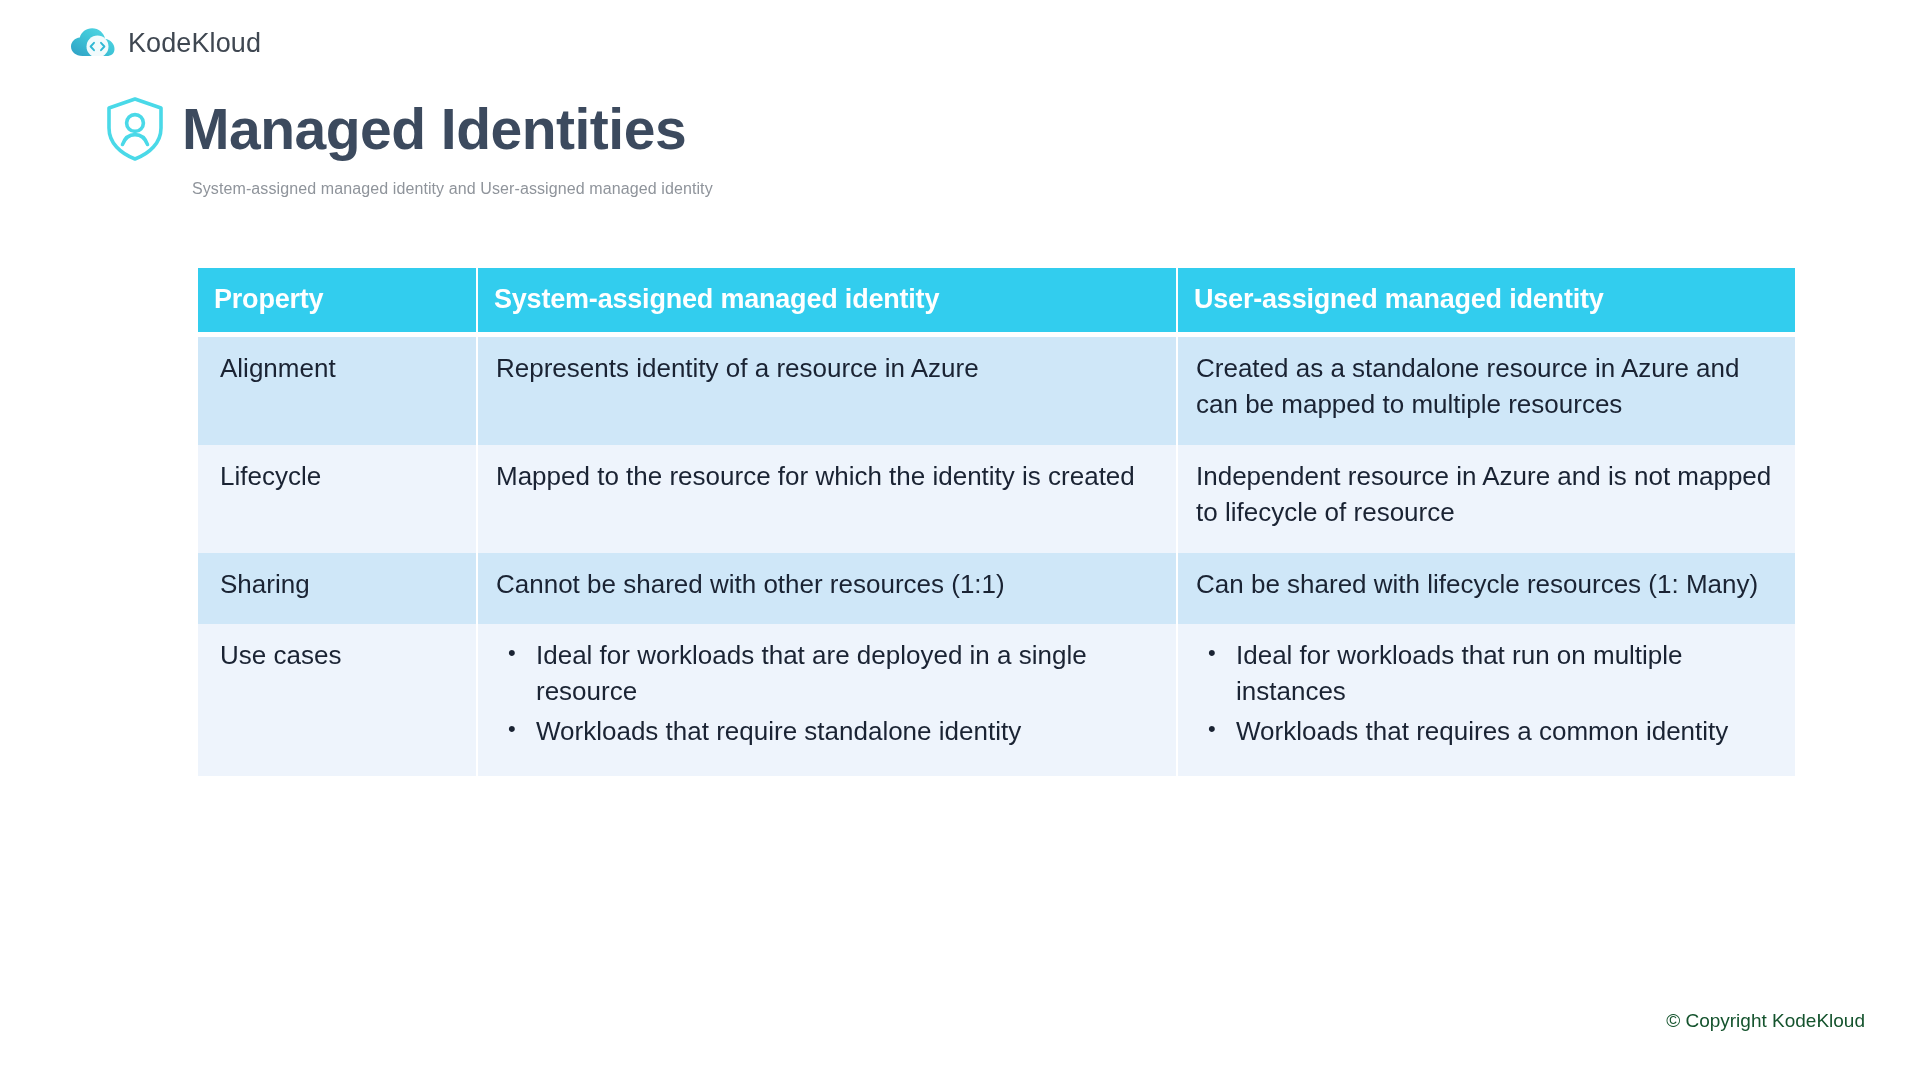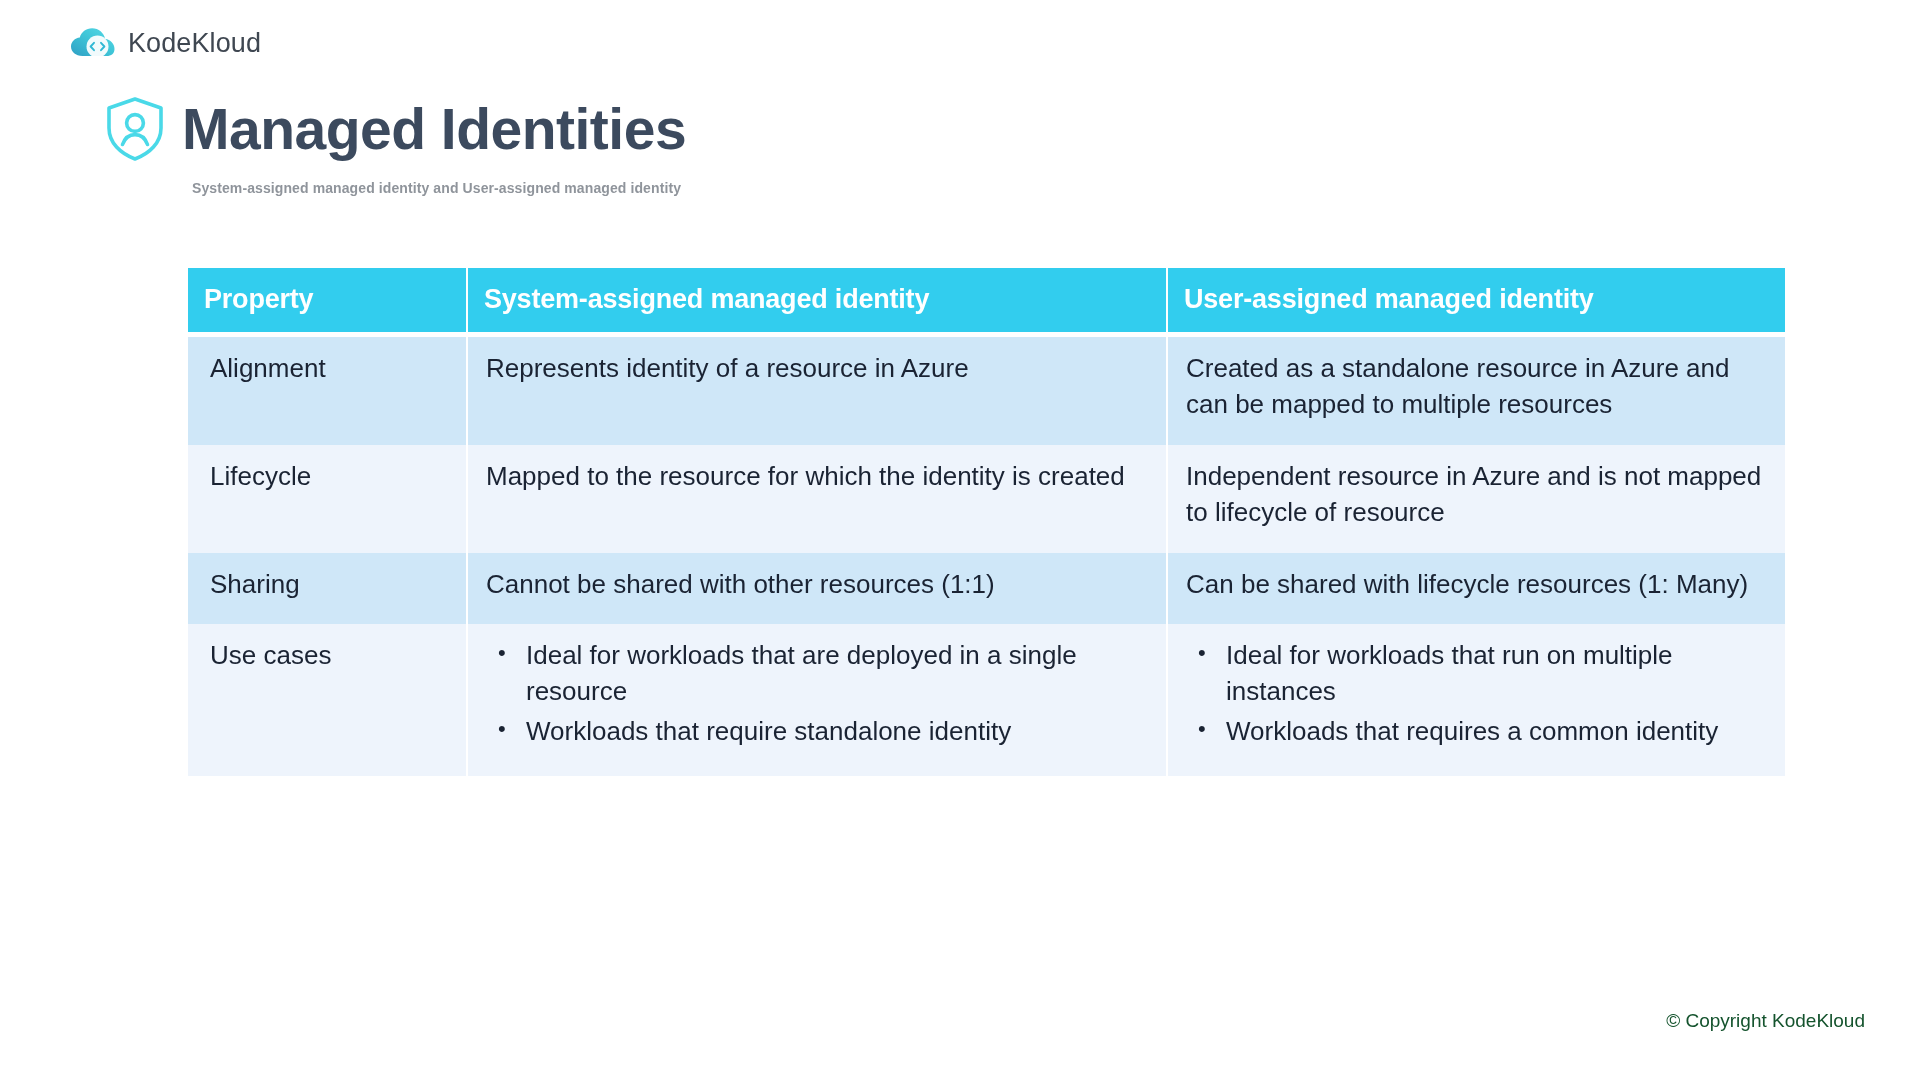--- a/index.html
+++ b/index.html
@@ -59,31 +59,31 @@
     font-weight: bold;
     color: #3c4a5e;
     letter-spacing: -0.5px;
     line-height: 1;
     white-space: nowrap;
   }
   .page-subtitle {
     position: absolute;
     left: 192px;
     top: 180px;
-    font-size: 14px;
+    font-size: 16px;
     color: #8f949b;
-    font-weight: 700;
+    font-weight: 400;
     letter-spacing: 0.1px;
     white-space: nowrap;
   }
 
   
   .compare-table {
     position: absolute;
-    left: 188px;
+    left: 198px;
     top: 268px;
     width: 1597px;
     border-collapse: separate;
     border-spacing: 0;
     table-layout: fixed;
   }
   .compare-table col.c1 { width: 280px; }
   .compare-table col.c2 { width: 700px; }
   .compare-table col.c3 { width: 617px; }
 

